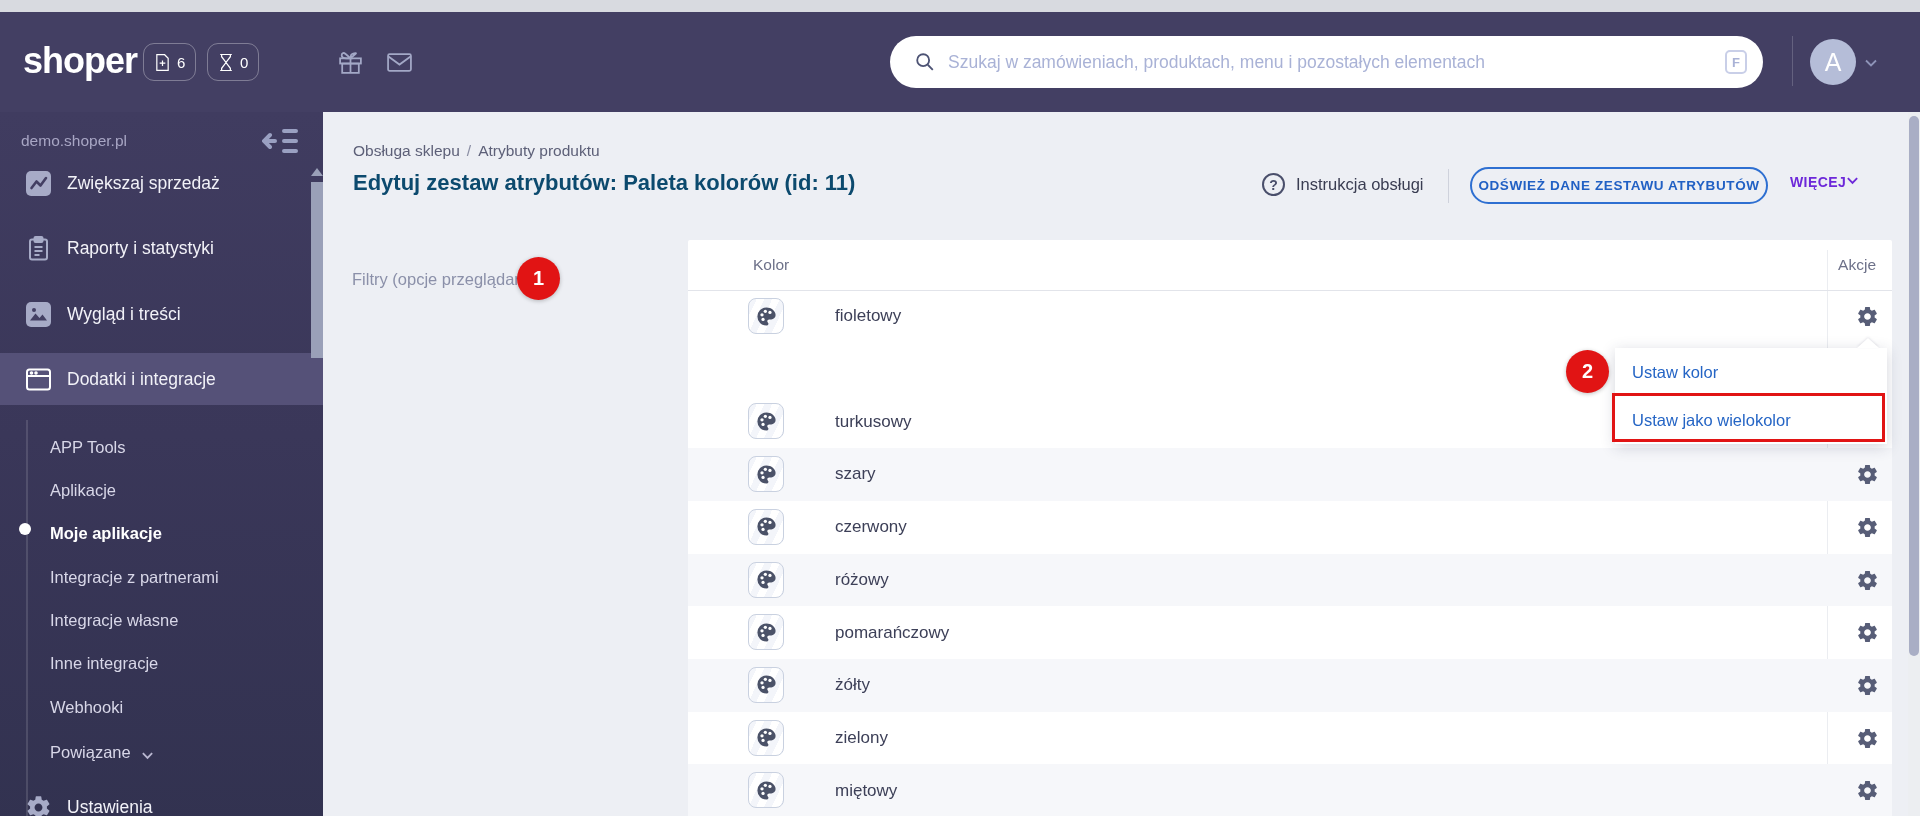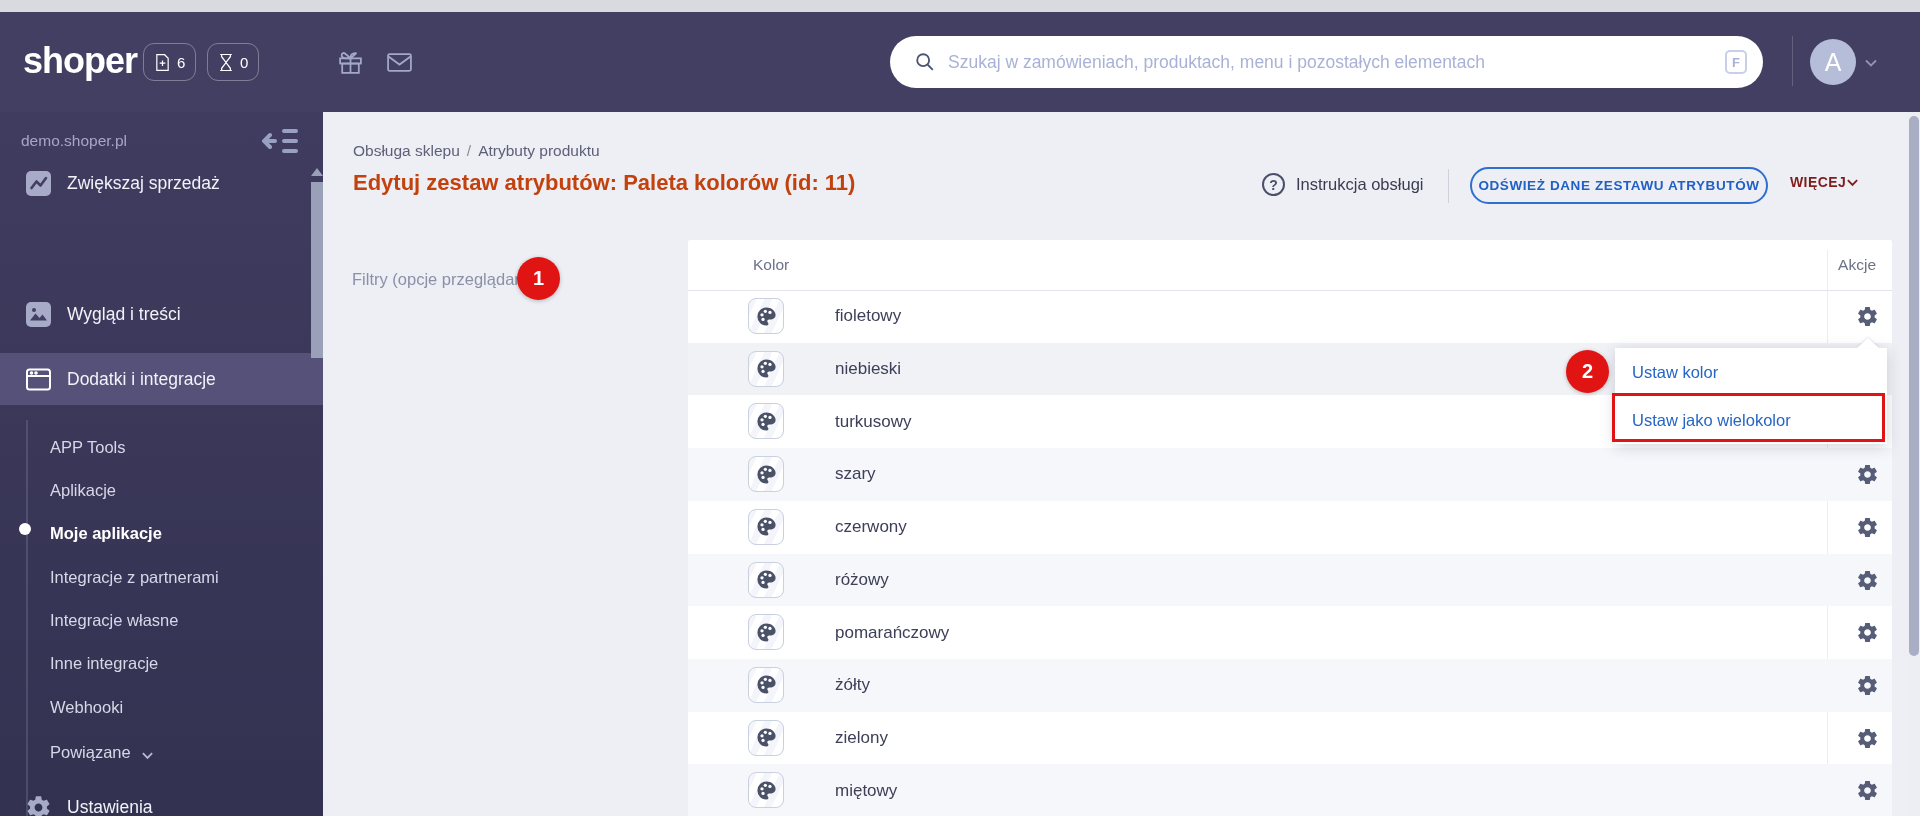--- a/index.html
+++ b/index.html
@@ -37,26 +37,26 @@
   .sub-item { position:absolute; left:50px; height:30px; display:flex; align-items:flex-end; gap:10px; color:#d8d7e8; font-size:16.5px; cursor:pointer; }
   .sub-item.active { color:#ffffff; font-weight:bold; }
   .sub-dot { position:absolute; left:19px; top:411px; width:12px; height:12px; border-radius:50%; background:#ffffff; }
   .sub-chev { width:13px; height:13px; color:#b9b7d0; margin-top:3px; }
   .side-scroll-arrow { position:absolute; left:311px; top:56px; width:0; height:0; border-left:6px solid transparent; border-right:6px solid transparent; border-bottom:8px solid #9aa0b8; }
   .side-scroll-thumb { position:absolute; left:311px; top:70px; width:12px; height:176px; background:#9aa0b8; }
 
   
   .breadcrumb { position:absolute; left:353px; top:130px; font-size:15.5px; color:#5d6078; z-index:5; }
   .breadcrumb .sep { color:#8a8da3; padding:0 7px; }
-  .page-title { position:absolute; left:353px; top:158px; font-size:22px; font-weight:bold; color:#c2410c; z-index:5; }
+  .page-title { position:absolute; left:353px; top:158px; font-size:22px; font-weight:bold; color:#0c4a6e; z-index:5; }
   .help { position:absolute; left:1262px; top:161px; display:flex; align-items:center; gap:11px; color:#3a3d52; font-size:16.5px; cursor:pointer; z-index:5; }
   .help .qmark { width:23px; height:23px; border:2px solid #4a4f6b; border-radius:50%; color:#4a4f6b; font-size:14px; font-weight:bold; display:flex; align-items:center; justify-content:center; }
   .hdr-divider { position:absolute; left:1448px; top:157px; width:1px; height:34px; background:#cfd2dc; z-index:5; }
   .btn-refresh { position:absolute; left:1470px; top:155px; width:298px; height:37px; border:2px solid #2e6fd1; border-radius:19px; background:transparent; color:#2160c4; font-size:13.5px; font-weight:bold; letter-spacing:.6px; font-family:"Liberation Sans",sans-serif; cursor:pointer; z-index:5; }
-  .btn-more { position:absolute; left:1790px; top:162px; display:flex; align-items:center; font-size:14px; font-weight:bold; color:#7f1d1d; letter-spacing:.4px; cursor:pointer; z-index:5; }
+  .btn-more { position:absolute; left:1790px; top:162px; display:flex; align-items:flex-start; font-size:14px; font-weight:bold; color:#6d28d9; letter-spacing:.4px; cursor:pointer; z-index:5; }
   .btn-more svg { width:13px; height:13px; }
 
   
   .filters-label { position:absolute; left:352px; top:258px; font-size:16.5px; color:#8b90a9; z-index:5; }
   .redbox1 { position:absolute; left:340px; top:285px; width:178px; height:39px; border:3px solid #e11414; z-index:20; }
   .filter-selected { position:absolute; left:12px; top:8px; font-size:17.5px; font-weight:bold; color:#32344c; white-space:nowrap; }
   .step-circle { position:absolute; width:43px; height:43px; border-radius:50%; background:#e11414; color:#fff; font-size:20px; font-weight:bold; display:flex; align-items:center; justify-content:center; box-shadow:0 1px 4px rgba(0,0,0,.25); z-index:25; }
   .circle1 { left:517px; top:245px; }
   .circle2 { left:1566px; top:338px; }
 
@@ -160,20 +160,30 @@
     <div class="nav-item" style="top:45px">
       <span class="nico">
         <svg viewBox="0 0 27 27">
             <rect x="1" y="1" width="25" height="25" rx="5" fill="#a7abc7"></rect>
             <path d="M6.5 18l5-6.5 4 4 5.5-7.5" fill="none" stroke="#433f63" stroke-width="2.6" stroke-linecap="round" stroke-linejoin="round"></path>
           </svg>
       </span>
       <span class="nlabel">Zwiększaj sprzedaż</span>
     </div>
 
+    <div class="nav-item" style="top:110px">
+      <span class="nico">
+        <svg viewBox="0 0 27 27" fill="none" stroke="#a7abc7" stroke-width="2">
+            <rect x="5" y="4.5" width="17" height="20" rx="2"></rect>
+            <rect x="9.5" y="2" width="8" height="5" rx="1" fill="#a7abc7"></rect>
+            <path d="M9.5 12h8M9.5 16h8M9.5 20h5"></path>
+          </svg>
+      </span>
+      <span class="nlabel">Raporty i statystyki</span>
+    </div>
 
     <div class="nav-item" style="top:176px">
       <span class="nico">
         <svg viewBox="0 0 27 27">
             <rect x="1" y="1" width="25" height="25" rx="5" fill="#a7abc7"></rect>
             <path d="M5 19.5l5.5-7 4 4.5 3-3.5 4.5 6z" fill="#433f63"></path>
             <circle cx="9" cy="9" r="2" fill="#433f63"></circle>
           </svg>
       </span>
       <span class="nlabel">Wygląd i treści</span>
@@ -275,32 +285,20 @@
           </svg>
         </span>
       <span class="rname">fioletowy</span>
       <span class="gear">
           <svg viewBox="0 0 24 24">
             <path fill="currentColor" d="M19.43 12.98c.04-.32.07-.64.07-.98s-.03-.66-.07-.98l2.11-1.65c.19-.15.24-.42.12-.64l-2-3.46c-.12-.22-.39-.3-.61-.22l-2.49 1c-.52-.4-1.08-.73-1.69-.98l-.38-2.65C14.46 2.18 14.25 2 14 2h-4c-.25 0-.46.18-.49.42l-.38 2.65c-.61.25-1.17.59-1.69.98l-2.49-1c-.23-.09-.49 0-.61.22l-2 3.46c-.13.22-.07.49.12.64l2.11 1.65c-.04.32-.07.65-.07.98s.03.66.07.98l-2.11 1.65c-.19.15-.24.42-.12.64l2 3.46c.12.22.39.3.61.22l2.49-1c.52.4 1.08.73 1.69.98l.38 2.65c.03.24.24.42.49.42h4c.25 0 .46-.18.49-.42l.38-2.65c.61-.25 1.17-.59 1.69-.98l2.49 1c.23.09.49 0 .61-.22l2-3.46c.12-.22.07-.49-.12-.64l-2.11-1.65zM12 15.5c-1.93 0-3.5-1.57-3.5-3.5s1.57-3.5 3.5-3.5 3.5 1.57 3.5 3.5-1.57 3.5-3.5 3.5z"></path>
           </svg>
         </span>
     </div>
 
-    <div class="trow hovered" style="top:102.7px">
-      <span class="tile">
-          <svg viewBox="0 0 24 24">
-            <path fill="#4b5268" d="M12 2.5a9.5 9.5 0 1 0 0 19c1.2 0 2-.95 2-1.95 0-.55-.25-1-.6-1.35-.33-.35-.55-.8-.55-1.3 0-1.05.85-1.9 1.9-1.9h2.2a4.55 4.55 0 0 0 4.55-4.55C21.5 6.2 17.2 2.5 12 2.5z"></path>
-            <circle cx="7.3" cy="10.2" r="1.7" fill="#fff"></circle>
-            <circle cx="10.8" cy="6.6" r="1.7" fill="#fff"></circle>
-            <circle cx="15.6" cy="7.8" r="1.7" fill="#fff"></circle>
-            <circle cx="8.4" cy="15" r="1.7" fill="#fff"></circle>
-          </svg>
-        </span>
-      <span class="rname">niebieski</span>
-    </div>
 
     <div class="trow" style="top:155.4px">
       <span class="tile">
           <svg viewBox="0 0 24 24">
             <path fill="#4b5268" d="M12 2.5a9.5 9.5 0 1 0 0 19c1.2 0 2-.95 2-1.95 0-.55-.25-1-.6-1.35-.33-.35-.55-.8-.55-1.3 0-1.05.85-1.9 1.9-1.9h2.2a4.55 4.55 0 0 0 4.55-4.55C21.5 6.2 17.2 2.5 12 2.5z"></path>
             <circle cx="7.3" cy="10.2" r="1.7" fill="#fff"></circle>
             <circle cx="10.8" cy="6.6" r="1.7" fill="#fff"></circle>
             <circle cx="15.6" cy="7.8" r="1.7" fill="#fff"></circle>
             <circle cx="8.4" cy="15" r="1.7" fill="#fff"></circle>
           </svg>

